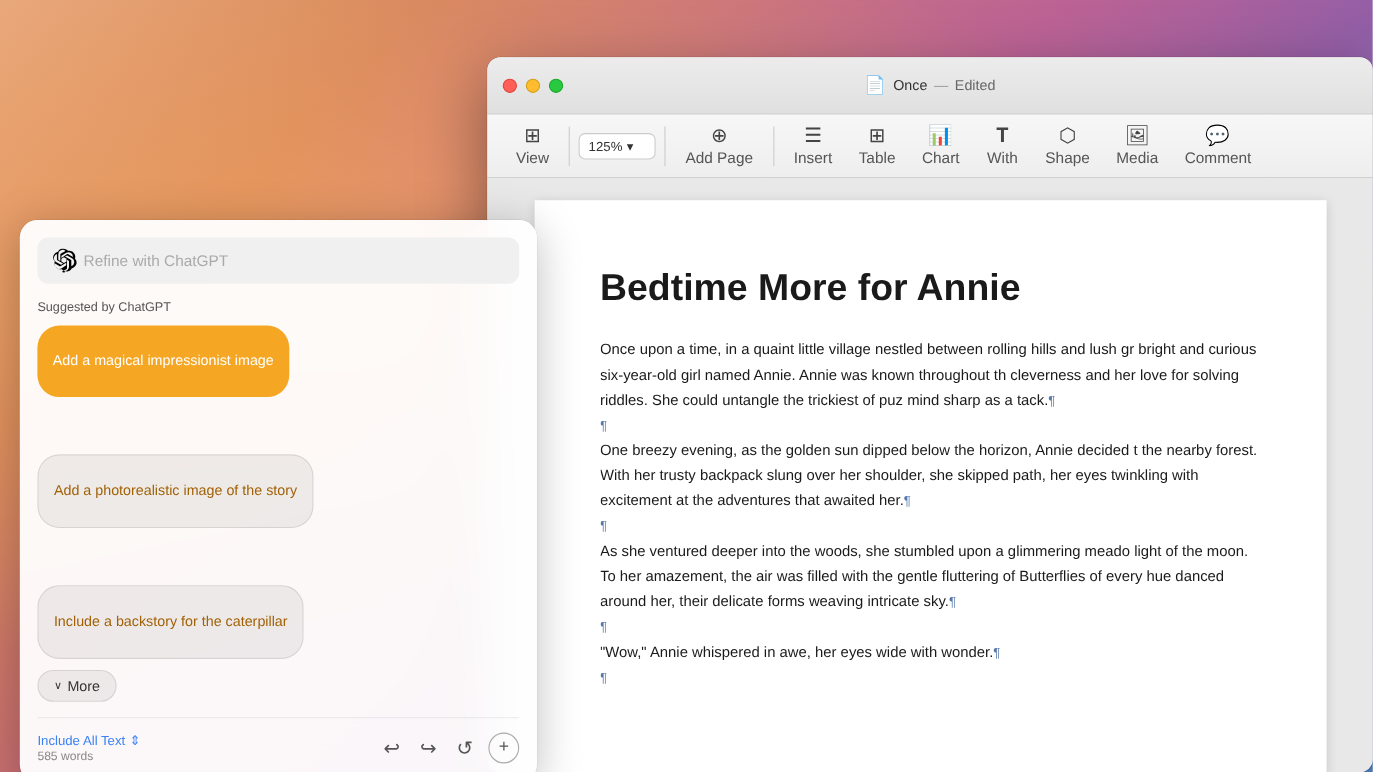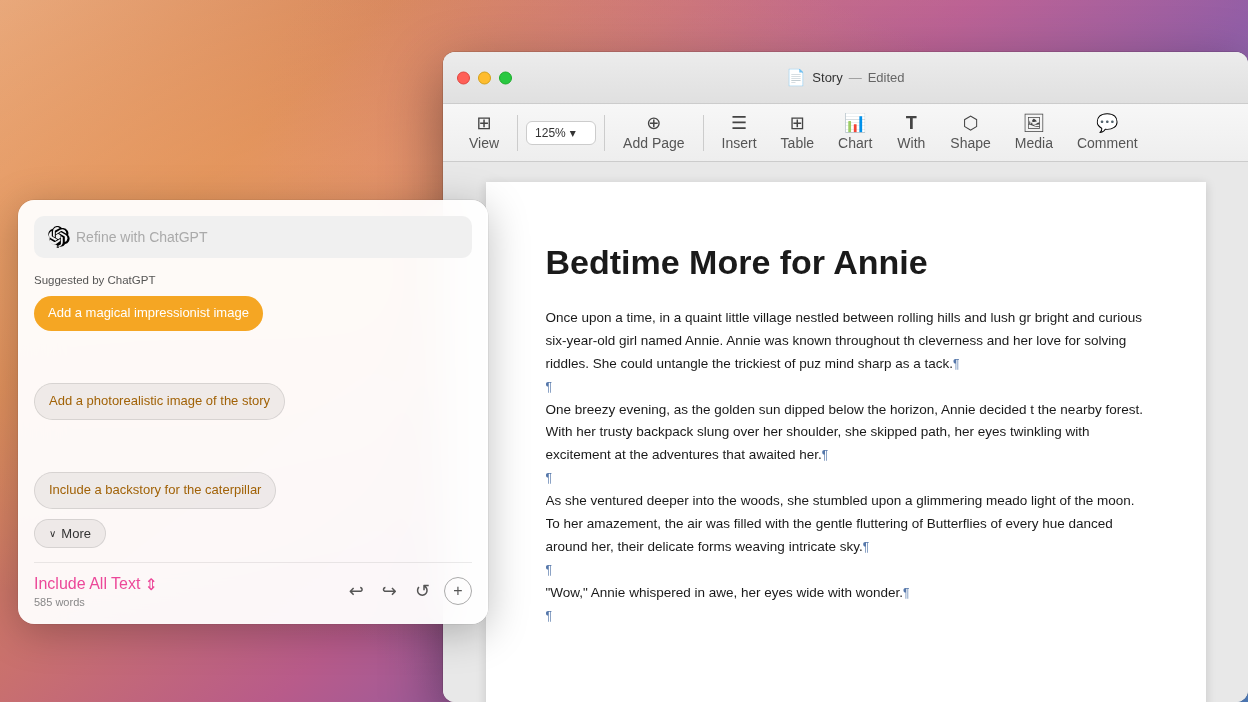--- a/index.html
+++ b/index.html
@@ -233,21 +233,21 @@
 
     .suggestions-label {
       font-size: 11.5px;
       font-weight: 400;
       color: #555;
       margin-bottom: 10px;
     }
 
     .suggestion-btn {
       display: inline-block;
-      padding: 9px 14px;
+      padding: 24px 14px;
       border-radius: 20px;
       font-size: 13px;
       cursor: pointer;
       border: none;
       margin-bottom: 8px;
       line-height: 1.3;
     }
 
     .suggestion-btn.active {
       background: #f5a623;
@@ -289,22 +289,22 @@
       border-top: 1px solid rgba(0,0,0,0.08);
     }
 
     .footer-left {
       display: flex;
       flex-direction: column;
       gap: 2px;
     }
 
     .include-all-text {
-      font-size: 16px;
-      color: #ec4899;
+      font-size: 12px;
+      color: #3b82f6;
       display: flex;
       align-items: center;
       gap: 4px;
     }
 
     .word-count {
       font-size: 11px;
       color: #888;
     }
 
@@ -344,21 +344,21 @@
 <div class="pages-window">
 
   <div class="title-bar">
     <div class="traffic-lights">
       <div class="traffic-light red"></div>
       <div class="traffic-light yellow"></div>
       <div class="traffic-light green"></div>
     </div>
     <div class="title-text">
       <span class="title-icon">📄</span>
-      <span>Story</span>
+      <span>Once</span>
       <span class="title-separator">—</span>
       <span class="title-edited">Edited</span>
     </div>
   </div>
 
   <div class="toolbar">
 
     <div class="toolbar-item">
       <span class="toolbar-icon">⊞</span>
       <span class="toolbar-label">View</span>

